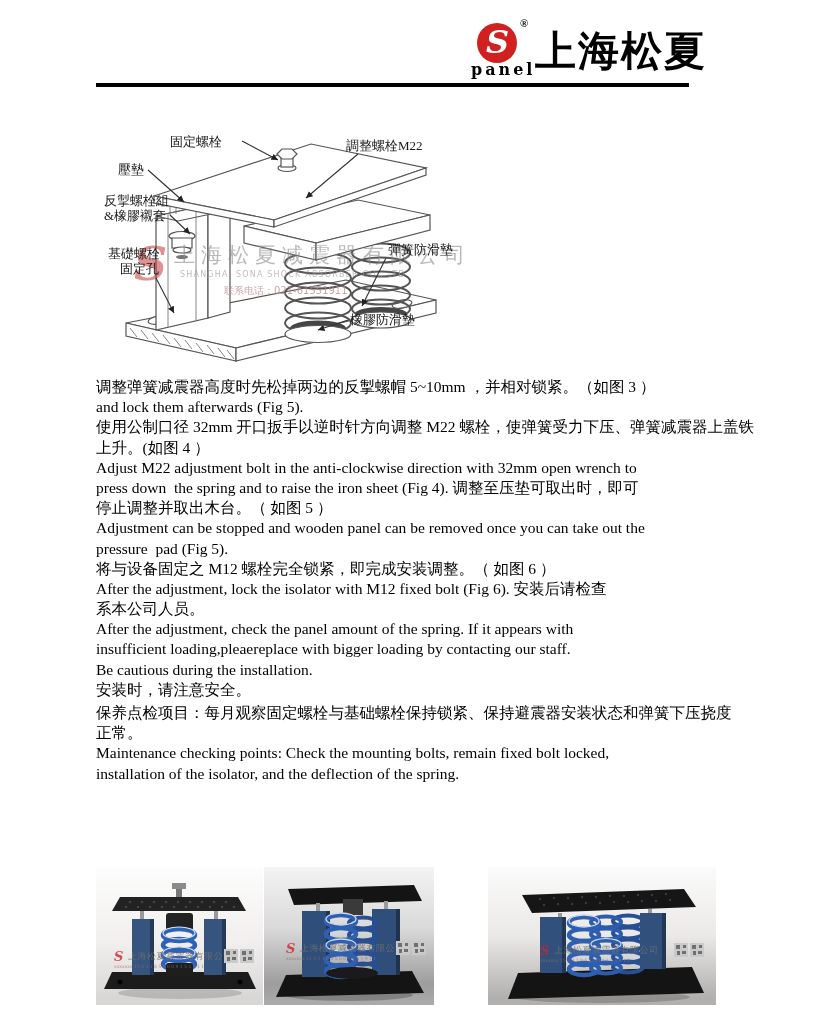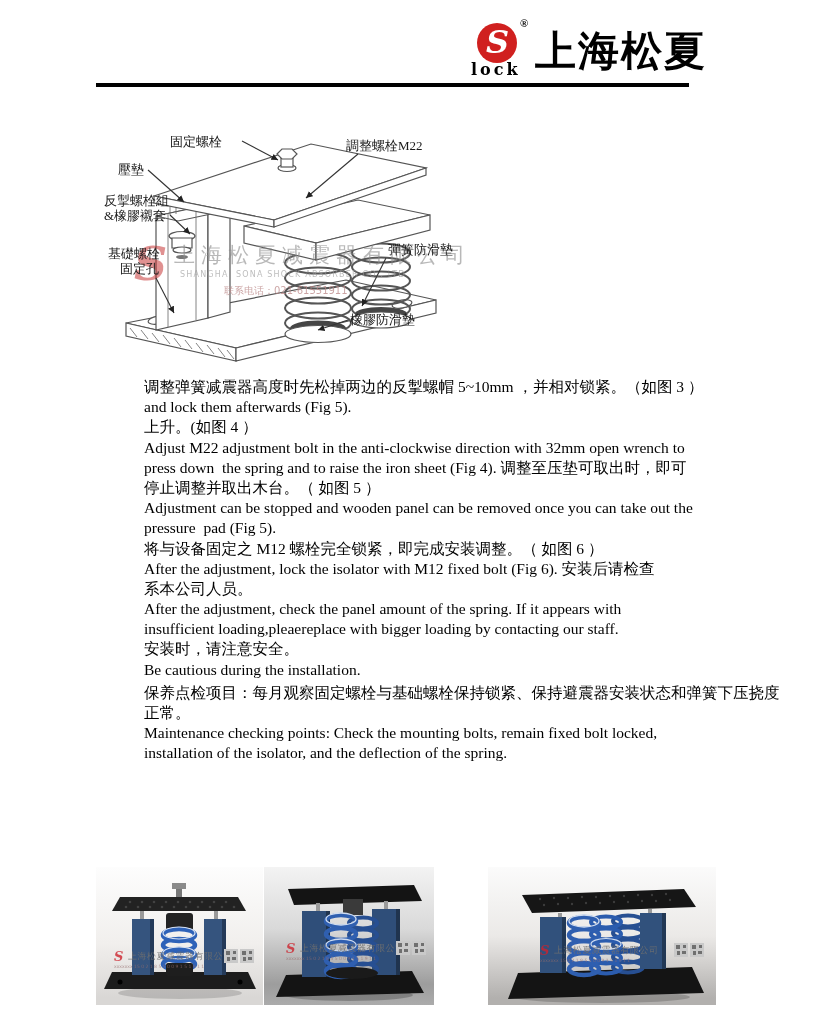--- a/index.html
+++ b/index.html
@@ -22,21 +22,21 @@
   .diagram{position:absolute;left:96px;top:108px;width:368px;height:258px;}
   .diagram svg{display:block;}
   .dlabel{font-size:13px;fill:#1a1a1a;font-family:"Liberation Serif","DejaVu Serif",serif;}
   .dline{stroke:#333;stroke-width:1.1;fill:none;}
   .part{fill:#fff;stroke:#555;stroke-width:1.2;}
   .thin{stroke:#666;stroke-width:0.8;fill:none;}
   .coil{fill:none;stroke:#555;stroke-width:2;}
 
   
   .textcol{position:absolute;left:96px;top:377px;width:628px;}
-  .line{height:20.2px;line-height:20.2px;font-size:15.5px;white-space:pre;margin-left:48px;}
+  .line{height:20.2px;line-height:20.2px;font-size:15.5px;white-space:pre;}
   .gap-sm{height:3px;}
   .gap-lg{height:26px;}
 
   
   .photo{position:absolute;top:867px;height:138px;overflow:hidden;}
   .photo svg{display:block;}
   .photo1{left:96px;width:167px;background:linear-gradient(180deg,#fdfdfd,#f1efed 55%,#d9d7d5 95%);}
   .photo2{left:264px;width:170px;background:linear-gradient(180deg,#f3f3f3,#d9d9d9 45%,#9d9d9d 85%,#ababab);}
   .photo3{left:488px;width:228px;background:linear-gradient(180deg,#fbfbfb,#ebe9e7 50%,#b2b0ae 95%);}
   .wm-cn{font-size:9px;fill:rgba(110,110,110,0.85);letter-spacing:0.5px;
@@ -48,21 +48,21 @@
 </style>
 </head>
 <body>
 
 <div class="page">
 
   <div class="logo-circle">
     <span class="logo-s">S</span>
   </div>
   <div class="logo-reg">®</div>
-  <div class="logo-sona">lock</div>
+  <div class="logo-sona">panel</div>
   <div class="brand-cn">上海松夏</div>
   <div class="rule"></div>
 
   <div class="diagram">
     <svg width="368" height="258" viewBox="0 0 368 258">
       <defs>
         <marker id="arw" markerWidth="8" markerHeight="8" refX="6" refY="3" orient="auto">
           <path d="M0,0 L6,3 L0,6 z" fill="#222"></path>
         </marker>
       </defs>
@@ -163,33 +163,34 @@
 
         <text class="dlabel" x="254" y="216">橡膠防滑墊</text>
         <path class="dline" d="M252,212 L222,222" marker-end="url(#arw)"></path>
       </g>
     </svg>
   </div>
 
   <div class="textcol">
     <div class="line">调整弹簧减震器高度时先松掉两边的反掣螺帽 5~10mm ，并相对锁紧。（如图 3 ）</div>
     <div class="line">and lock them afterwards (Fig 5).</div>
+    <div class="line">使用公制口径 32mm 开口扳手以逆时针方向调整 M22 螺栓，使弹簧受力下压、弹簧减震器上盖铁</div>
     <div class="line">上升。(如图 4 ）</div>
     <div class="line">Adjust M22 adjustment bolt in the anti-clockwise direction with 32mm open wrench to</div>
     <div class="line">press down  the spring and to raise the iron sheet (Fig 4). 调整至压垫可取出时，即可</div>
     <div class="line">停止调整并取出木台。（ 如图 5 ）</div>
     <div class="line">Adjustment can be stopped and wooden panel can be removed once you can take out the</div>
     <div class="line">pressure  pad (Fig 5).</div>
     <div class="line">将与设备固定之 M12 螺栓完全锁紧，即完成安装调整。（ 如图 6 ）</div>
     <div class="line">After the adjustment, lock the isolator with M12 fixed bolt (Fig 6). 安装后请检查</div>
     <div class="line">系本公司人员。</div>
     <div class="line">After the adjustment, check the panel amount of the spring. If it appears with</div>
     <div class="line">insufficient loading,pleaereplace with bigger loading by contacting our staff.</div>
+    <div class="line">Be cautious during the installation.</div>
     <div class="line">安装时，请注意安全。</div>
-    <div class="line">Be cautious during the installation.</div>
     <div class="gap-sm"></div>
     <div class="line">保养点检项目：每月观察固定螺栓与基础螺栓保持锁紧、保持避震器安装状态和弹簧下压挠度</div>
     <div class="line">正常。</div>
     <div class="line">Maintenance checking points: Check the mounting bolts, remain fixed bolt locked,</div>
     <div class="line">installation of the isolator, and the deflection of the spring.</div>
     <div class="gap-lg"></div>
   </div>
 
   <div class="photo photo1">
     <svg width="167" height="138" viewBox="0 0 167 138">

